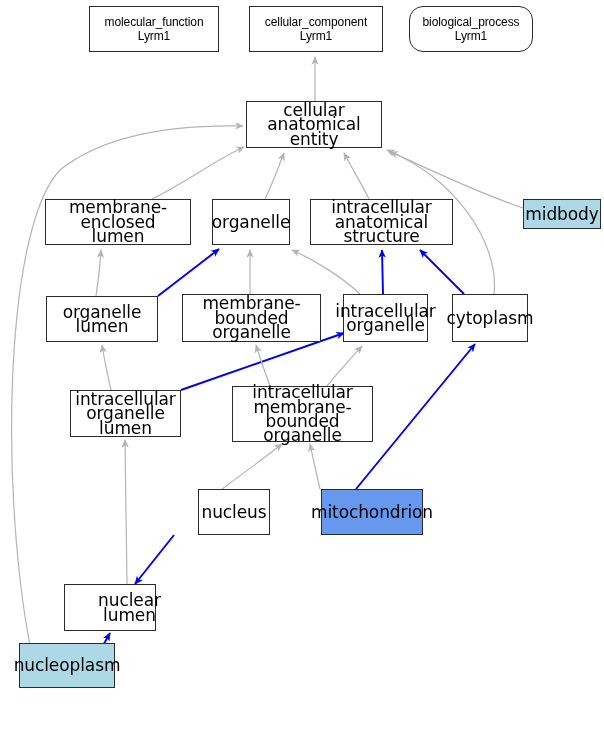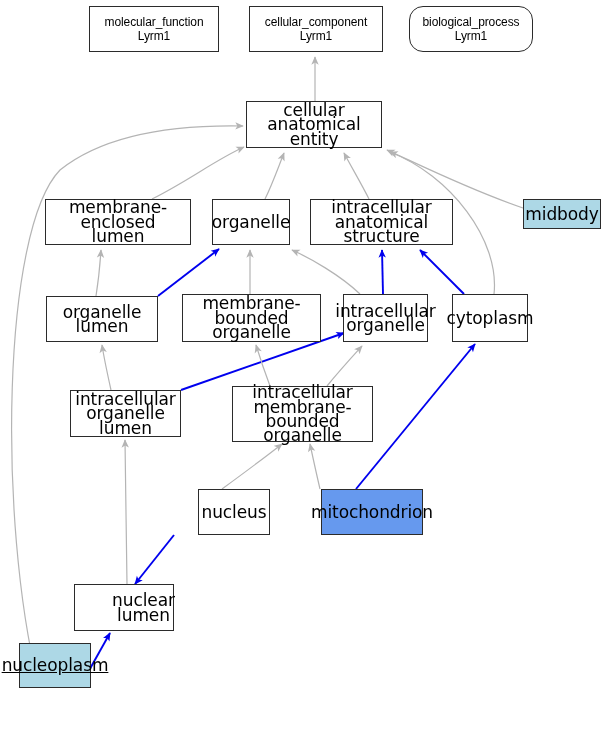--- a/index.html
+++ b/index.html
@@ -106,16 +106,16 @@
       <div class="go-node" style="left: 343px; top: 294px; width: 85px; height: 48px;">intracellular
 organelle</div>
       <div class="go-node" style="left: 452px; top: 294px; width: 76px; height: 48px;">cytoplasm</div>
       <div class="go-node" style="left: 70px; top: 390px; width: 111px; height: 47px;">intracellular
 organelle lumen</div>
       <div class="go-node" style="left: 232px; top: 386px; width: 141px; height: 56px;">intracellular
 membrane-bounded
 organelle</div>
       <div class="go-node" style="left: 174px; top: 489px; width: 72px; height: 46px; margin-left: 24px;">nucleus</div>
       <div class="go-node hl-strong" style="left: 277px; top: 489px; width: 102px; height: 46px; margin-left: 44px;">mitochondrion</div>
-      <div class="go-node" style="left: 74px; top: 584px; width: 100px; height: 47px; padding-left: 42px;">nuclear lumen</div>
-      <div class="go-node hl-light" style="left: 19px; top: 643px; width: 72px; height: 45px; text-decoration: underline;">nucleoplasm</div>
+      <div class="go-node" style="left: 64px; top: 584px; width: 92px; height: 47px; padding-left: 42px;">nuclear lumen</div>
+      <div class="go-node hl-light" style="left: 19px; top: 643px; width: 96px; height: 45px;">nucleoplasm</div>
     </div>
 </div>
 
 </body></html>

